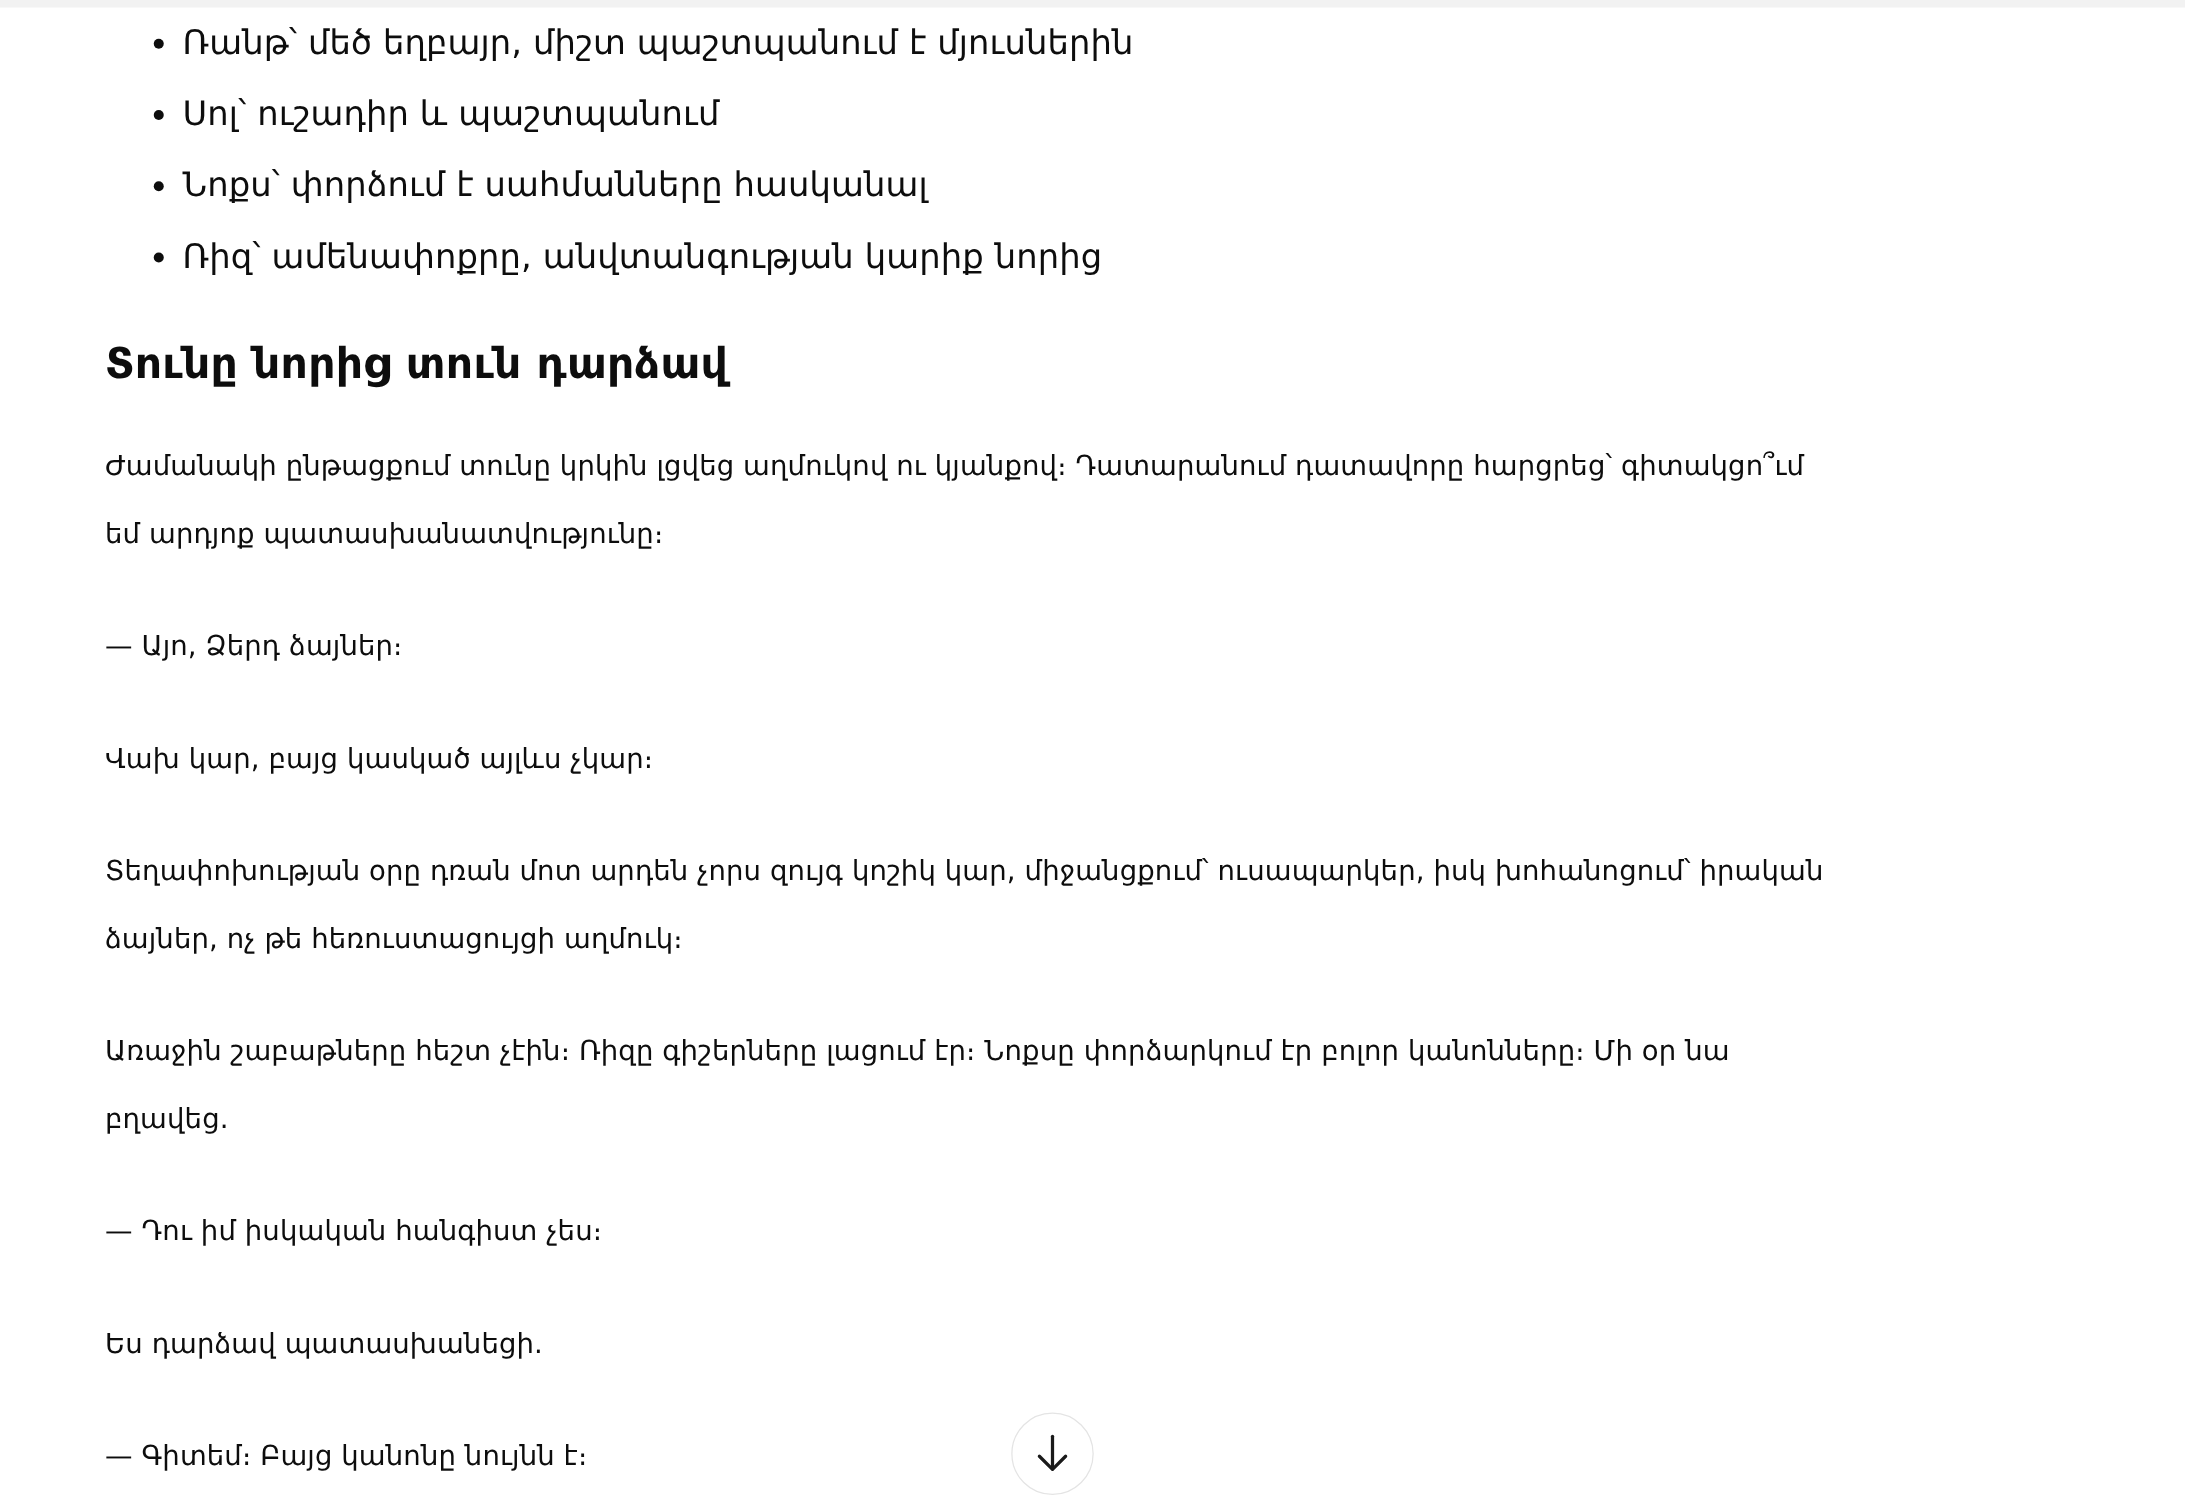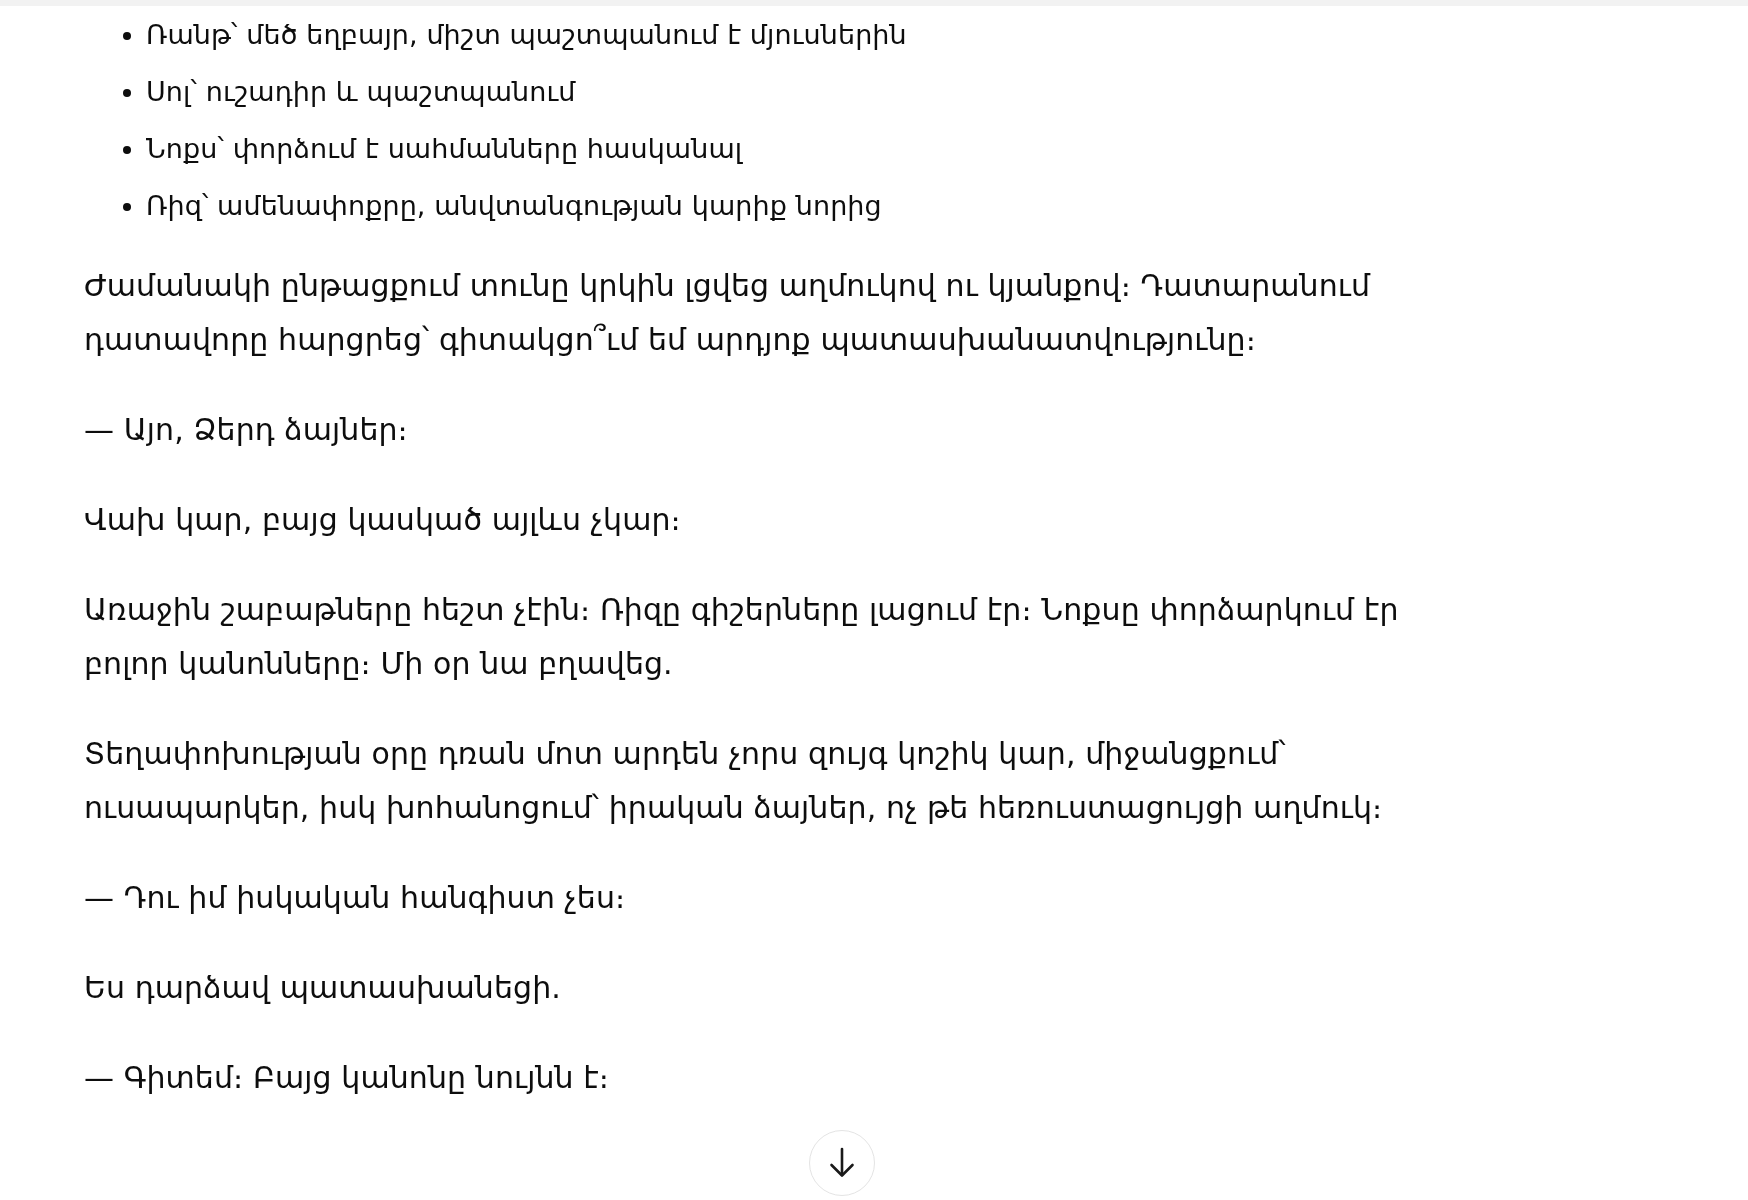--- a/index.html
+++ b/index.html
@@ -40,21 +40,21 @@
     letter-spacing: 0.1px;
   }
   h2.section-heading {
     font-size: 34px;
     line-height: 40px;
     font-weight: 700;
     margin: 48px 0 0 0;
     letter-spacing: 0.2px;
   }
   .para {
-    font-size: 30px;
+    font-size: 22px;
     line-height: 54px;
     margin-top: 36px;
     letter-spacing: 0.1px;
   }
   .scroll-btn {
     position: absolute;
     left: 809px;
     top: 1130px;
     width: 66px;
     height: 66px;
@@ -83,32 +83,33 @@
 
       <li>Ռանթ՝ մեծ եղբայր, միշտ պաշտպանում է մյուսներին</li>
 
       <li>Սոլ՝ ուշադիր և պաշտպանում</li>
 
       <li>Նոքս՝ փորձում է սահմանները հասկանալ</li>
 
       <li>Ռիզ՝ ամենափոքրը, անվտանգության կարիք նորից</li>
     </ul>
 
+  <h2 class="section-heading">Տունը նորից տուն դարձավ</h2>
 
   <div>
 
       <div class="para">Ժամանակի ընթացքում տունը կրկին լցվեց աղմուկով ու կյանքով։ Դատարանում դատավորը հարցրեց՝ գիտակցո՞ւմ եմ արդյոք պատասխանատվությունը։</div>
 
       <div class="para">— Այո, Ձերդ ձայներ։</div>
 
       <div class="para">Վախ կար, բայց կասկած այլևս չկար։</div>
 
+      <div class="para">Տեղափոխության օրը դռան մոտ արդեն չորս զույգ կոշիկ կար, միջանցքում՝ ուսապարկեր, իսկ խոհանոցում՝ իրական ձայներ, ոչ թե հեռուստացույցի աղմուկ։</div>
+
       <div class="para">Առաջին շաբաթները հեշտ չէին։ Ռիզը գիշերները լացում էր։ Նոքսը փորձարկում էր բոլոր կանոնները։ Մի օր նա բղավեց.</div>
-
-      <div class="para">Տեղափոխության օրը դռան մոտ արդեն չորս զույգ կոշիկ կար, միջանցքում՝ ուսապարկեր, իսկ խոհանոցում՝ իրական ձայներ, ոչ թե հեռուստացույցի աղմուկ։</div>
 
       <div class="para">— Դու իմ իսկական հանգիստ չես։</div>
 
       <div class="para">Ես դարձավ պատասխանեցի.</div>
 
       <div class="para">— Գիտեմ։ Բայց կանոնը նույնն է։</div>
     </div>
 
 </div>
 

